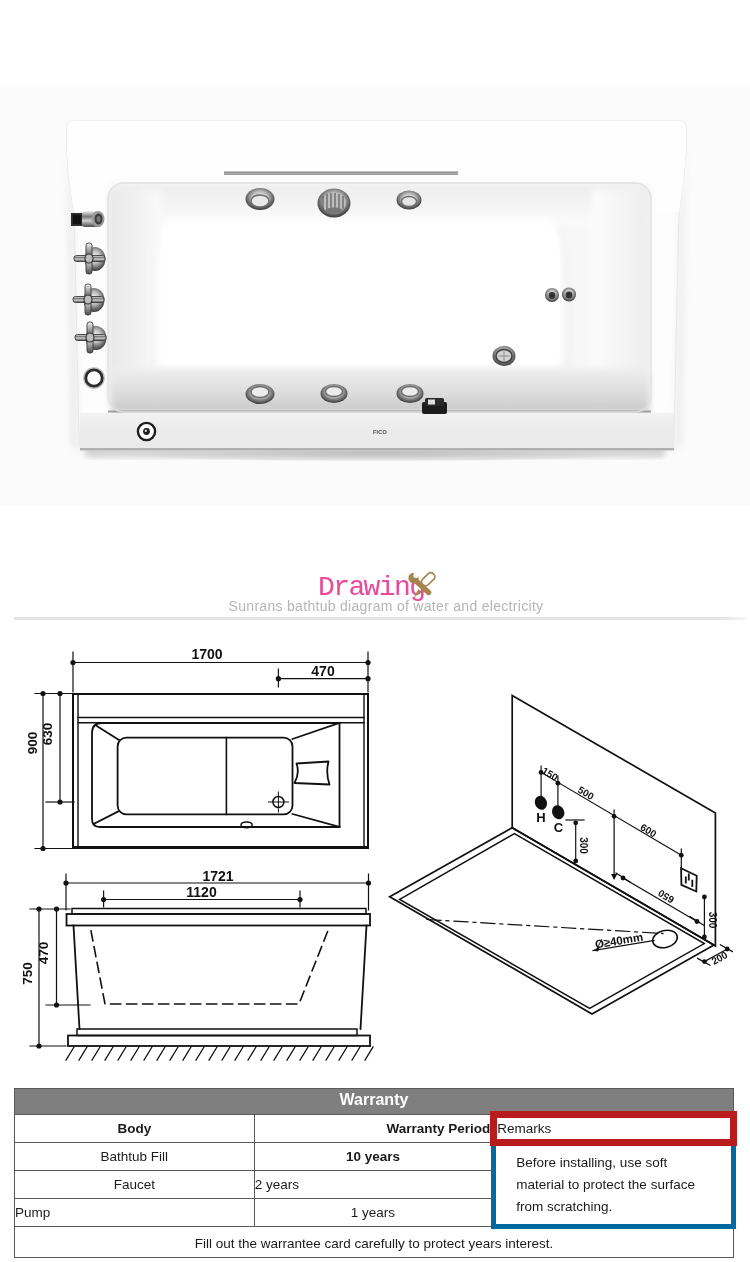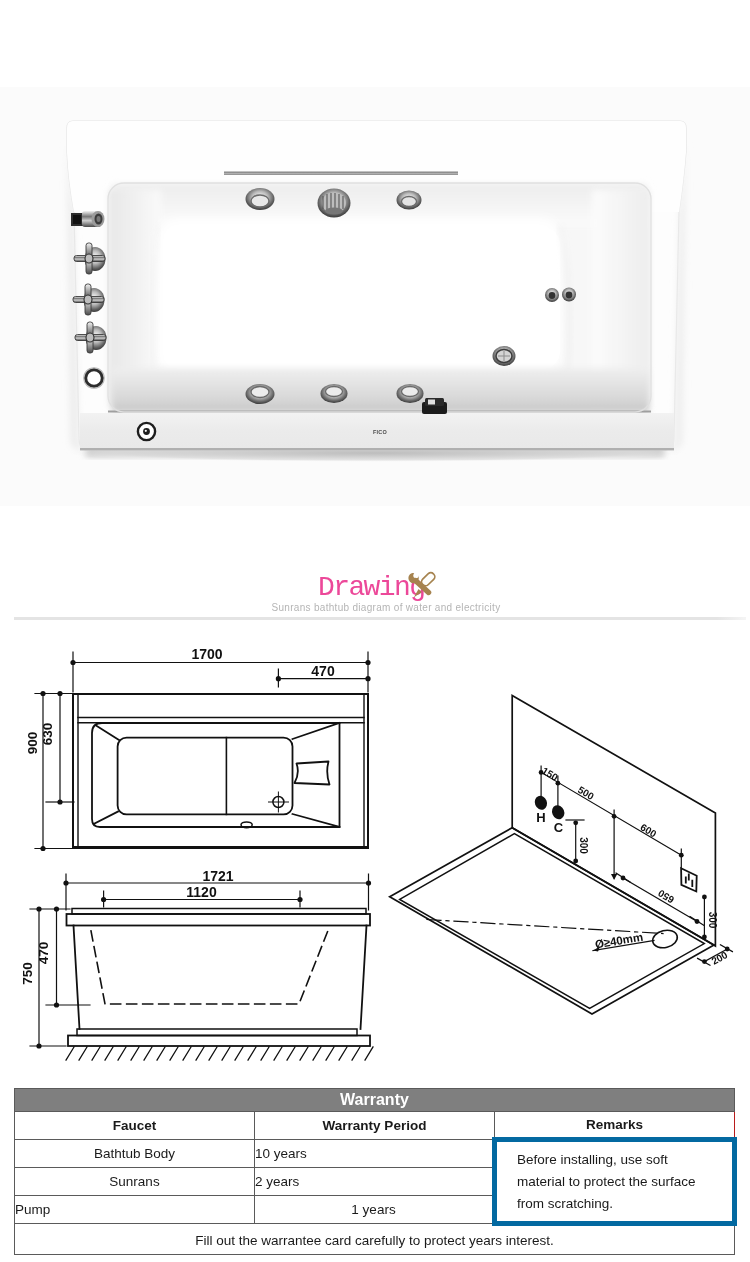--- a/index.html
+++ b/index.html
@@ -195,21 +195,21 @@
     <circle cx="8.6" cy="8" r="5.2" fill="#a6834f"></circle>
     <circle cx="11" cy="5.6" r="2.7" fill="#ffffff"></circle>
     <rect x="9.8" y="-4.5" width="6.4" height="10" fill="#ffffff" transform="rotate(45 13 0.5)"></rect>
     <path d="M10.4,10.6 L23.6,22.4" stroke="#a6834f" stroke-width="5.4" stroke-linecap="round" fill="none"></path>
     <rect x="-3.9" y="-8.9" width="7.8" height="15" rx="3.6" fill="#fefefc" stroke="#a6834f" stroke-width="1.7" transform="translate(22.2,10.2) rotate(46)"></rect>
     <path d="M13.6,19 L16.8,22.2 L11.6,25.6 L8.8,27.4 L10.4,24.4 Z" fill="#a6834f"></path>
   </g>
 </svg>
 
 <div class="abs" style="left:0;top:597px;width:764px;text-align:center;">
-  <span style="font-size:10px;color:#b5b5b5;letter-spacing:0.3px;padding-left:8px;">Sunrans bathtub diagram of water and electricity</span>
+  <span style="font-size:14px;color:#b5b5b5;letter-spacing:0.3px;padding-left:8px;">Sunrans bathtub diagram of water and electricity</span>
 </div>
 
 <div class="abs" style="left:14px;top:617px;width:732px;height:3px;background:linear-gradient(to right,#e4e4e4 0%,#e4e4e4 96%,#f5f5f5 100%);"></div>
 
 <svg class="abs" style="left:0;top:630px;" width="750" height="450" viewBox="0 630 750 450" fill="none" stroke="#111111">
   <g stroke-width="1.6" stroke-linecap="square">
 
     <rect x="73" y="694" width="295" height="154" stroke-width="2"></rect>
     <rect x="73.5" y="846" width="294" height="2" fill="#111" stroke="none"></rect>
 
@@ -372,31 +372,31 @@
   </g>
 </svg>
 
 <div class="abs" style="left:14px;top:1088px;width:723px;">
   <table style="width:100%;border-collapse:collapse;font-family:'Liberation Sans',sans-serif;font-size:13.5px;color:#1a1a1a;table-layout:fixed;">
     <tbody>
         <tr>
       <td colspan="3" style="background:#7f7f7f;color:#ffffff;font-weight:bold;font-size:16px;text-align:center;border:1px solid #5a5a5a;height:22px;padding:0;">Warranty</td>
     </tr>
     <tr>
-      <td style="width:243px;border:1px solid #5a5a5a;text-align:center;font-weight:bold;height:27px;padding:0;">Faucet</td>
-      <td style="width:240px;border:1px solid #5a5a5a;text-align:center;font-weight:bold;padding:0;">Warranty Period</td>
-      <td style="border:1px solid #b91c1c;text-align:center;font-weight:bold;padding:0;">Remarks</td>
+      <td style="width:243px;border:1px solid #5a5a5a;text-align:center;font-weight:bold;height:27px;padding:0;">Body</td>
+      <td style="width:240px;border:1px solid #5a5a5a;text-align:right;font-weight:bold;padding:0;">Warranty Period</td>
+      <td style="border:7px solid #b91c1c;text-align:left;font-weight:normal;padding:0;">Remarks</td>
     </tr>
     <tr>
-      <td style="border:1px solid #5a5a5a;text-align:center;height:27px;padding:0;">Bathtub Body</td>
-      <td style="border:1px solid #5a5a5a;padding:0;">10 years</td>
+      <td style="border:1px solid #5a5a5a;text-align:center;height:27px;padding:0;">Bathtub Fill</td>
+      <td style="border:1px solid #5a5a5a;text-align:center;padding:0;font-weight:bold;">10 years</td>
       <td rowspan="3" style="border:5px solid #0369a1;padding:2px 10px 2px 20px;line-height:22px;white-space:nowrap;">Before installing, use soft<br>material to protect the surface<br>from scratching.</td>
     </tr>
     <tr>
-      <td style="border:1px solid #5a5a5a;text-align:center;height:27px;padding:0;">Sunrans</td>
+      <td style="border:1px solid #5a5a5a;text-align:center;height:27px;padding:0;">Faucet</td>
       <td style="border:1px solid #5a5a5a;text-align:left;padding:0;">2 years</td>
     </tr>
     <tr>
       <td style="border:1px solid #5a5a5a;text-align:left;height:27px;padding:0;">Pump</td>
       <td style="border:1px solid #5a5a5a;text-align:center;padding:0;">1 years</td>
     </tr>
     <tr>
       <td colspan="3" style="border:1px solid #5a5a5a;text-align:center;height:28px;padding:0;">Fill out the warrantee card carefully to protect years interest.</td>
     </tr>
   </tbody>

